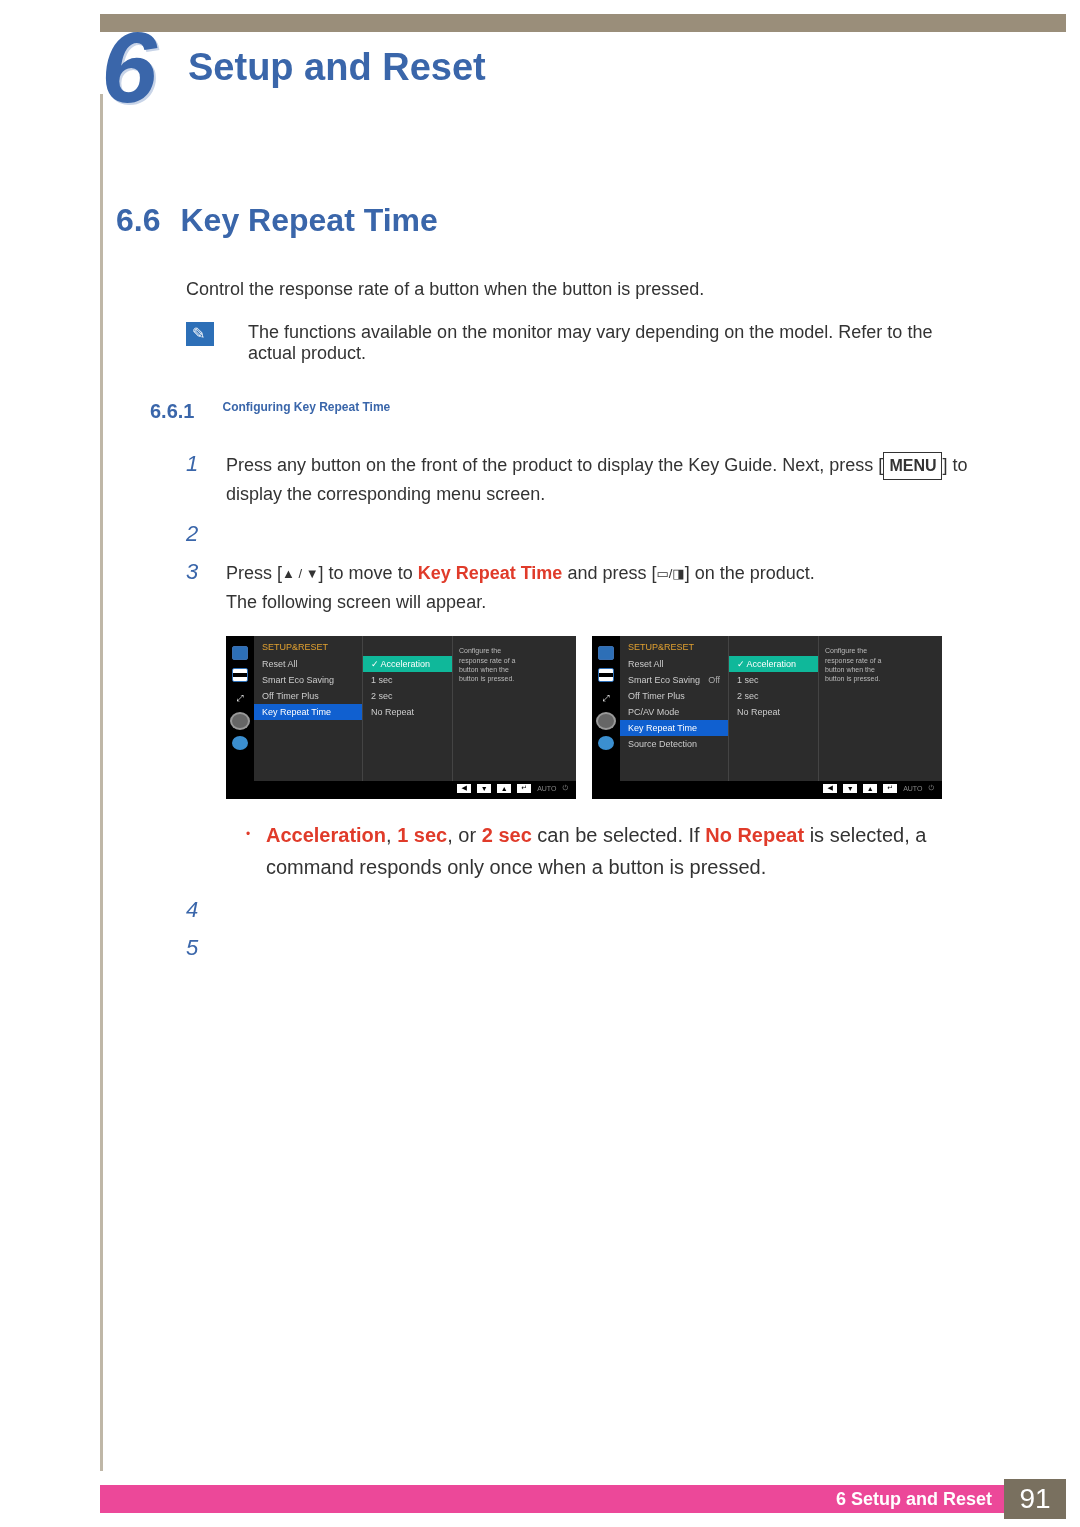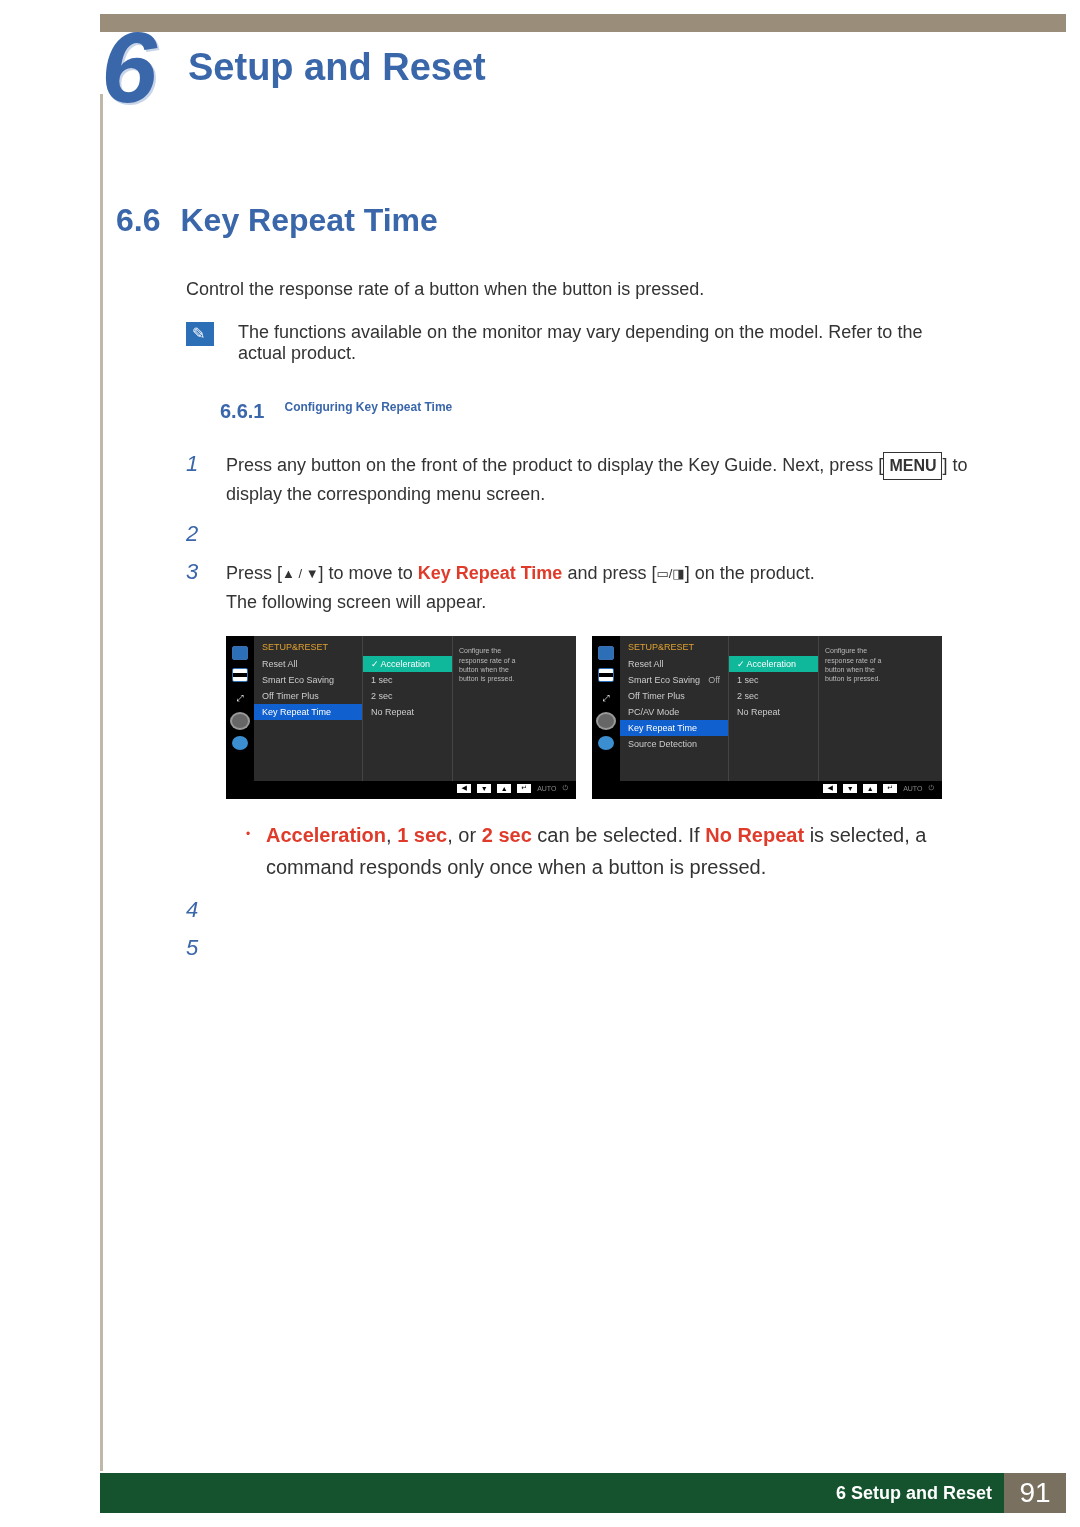--- a/index.html
+++ b/index.html
@@ -6,25 +6,25 @@
   body { width: 1080px; height: 1527px; font-family: Arial, Helvetica, sans-serif; background: #fff; position: relative; color: #333; }
   .topbar { height: 18px; background: #9a8e7a; margin: 14px 14px 0 100px; }
   .header { display: flex; align-items: center; margin-top: -10px; }
   .chapnum { font-size: 100px; font-weight: bold; color: #3a66aa; font-style: italic; margin-left: 90px; width: 78px; text-align: center; line-height: 0.9; text-shadow: 2px 2px 0 #c8d4e8; }
   .chaptitle { font-size: 38px; font-weight: bold; color: #3a66aa; margin-left: 20px; }
   .content { padding: 90px 105px 0 116px; }
   .sec-row { display: flex; align-items: baseline; gap: 20px; margin-bottom: 40px; }
   .secnum { font-size: 32px; font-weight: bold; color: #3a66aa; }
   .sectitle { font-size: 32px; font-weight: bold; color: #3a66aa; }
   .intro { font-size: 18px; margin: 0 0 22px 70px; }
-  .noterow { display: flex; gap: 24px; margin: 0 0 30px 70px; align-items: flex-start; }
+  .noterow { display: flex; gap: 34px; margin: 0 0 30px 70px; align-items: flex-start; }
   .noteicon { width: 28px; height: 24px; background: #2d6fb7; position: relative; flex: none; }
   .noteicon::after { content: "✎"; color: #fff; position: absolute; top: 2px; left: 6px; font-size: 16px; }
   .notetext { font-size: 18px; }
-  .subsec { display: flex; gap: 20px; margin: 36px 0 28px 104px; }
+  .subsec { display: flex; gap: 28px; margin: 36px 0 28px 34px; }
   .subnum { font-size: 20px; font-weight: bold; color: #3a66aa; }
   .subtitle { font-size: 12px; font-weight: bold; color: #3a66aa; }
   ol.steps { list-style: none; margin-left: 70px; }
   ol.steps > li { display: flex; gap: 22px; margin-bottom: 12px; }
   .stepnum { font-size: 22px; font-style: italic; color: #3a66aa; width: 18px; flex: none; }
   .steptext { font-size: 18px; line-height: 1.6; }
   .kw-red { color: #e03b2a; font-weight: bold; }
   .kw-boldred { color: #e03b2a; font-weight: bold; }
   .glyph-btn { border: 1px solid #333; padding: 0 5px; font-size: 16px; font-weight: bold; display: inline-block; vertical-align: middle; }
   .glyph-tri { font-size: 13px; vertical-align: middle; }
@@ -50,21 +50,21 @@
   .osd-sub .opt.sel { background: #0fb89a; color: #fff; }
   .osd-sub .opt.sel::before { content: "✓ "; }
   .osd-desc { width: 80px; font-size: 7px; color: #bbb; padding: 10px 6px; line-height: 1.3; border-left: 1px solid #444; }
   .osd-foot { height: 14px; background: #000; display: flex; justify-content: flex-end; align-items: center; gap: 6px; padding-right: 8px; }
   .fbtn { width: 14px; height: 9px; background: #fff; display:flex; align-items:center; justify-content:center; font-size:7px; color:#000;}
   .ftxt { font-size: 7px; color: #888; }
 
   .bullet { margin: 18px 0 14px 150px; font-size: 20px; line-height: 1.6; position: relative; }
   .bullet::before { content: "•"; color: #e03b2a; position: absolute; left: -20px; font-size: 12px; top: 6px; }
 
-  .footer { position: absolute; bottom: 14px; left: 100px; right: 14px; height: 40px; background: #14532d; display: flex; justify-content: flex-end; align-items: center; }
+  .footer { position: absolute; bottom: 14px; left: 100px; right: 14px; height: 28px; background: #ec4899; display: flex; justify-content: flex-end; align-items: center; }
   .footer .ftext { color: #fff; font-weight: bold; font-size: 18px; padding-right: 12px; }
   .footer .fpage { background: #79705f; color: #fff; font-weight: normal; font-size: 28px; width: 62px; height: 40px; display: flex; align-items: center; justify-content: center; }
   .footer .fchap { color: #fff; font-weight: bold; }
   .leftstripe { position: absolute; left: 100px; top: 94px; bottom: 56px; width: 3px; background: #bfb7a7; }
 </style>
 </head>
 <body>
 
 <div class="topbar"></div>
 <div class="header">

